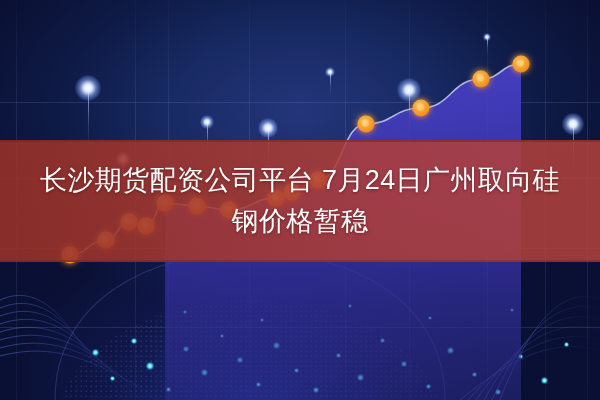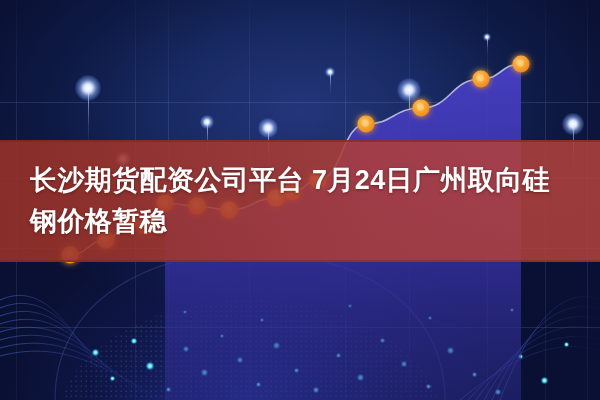--- a/index.html
+++ b/index.html
@@ -105,25 +105,25 @@
   .banner-edge-bottom {
     position: absolute;
     left: 0; right: 0; top: 260px;
     height: 2px;
     background: rgba(120,36,30,0.45);
   }
 
   .headline {
     width: 540px;
     margin: 8px;
-    text-align: left;
+    text-align: center;
     color: #ffffff;
     font-size: 27px;
     line-height: 41px;
-    font-weight: bold;
+    font-weight: normal;
     letter-spacing: 0.4px;
     text-shadow: 0 1px 3px rgba(60,12,10,0.55);
     position: relative;
     z-index: 5;
   }
 </style>
 </head>
 <body>
 
 <div id="stage">

